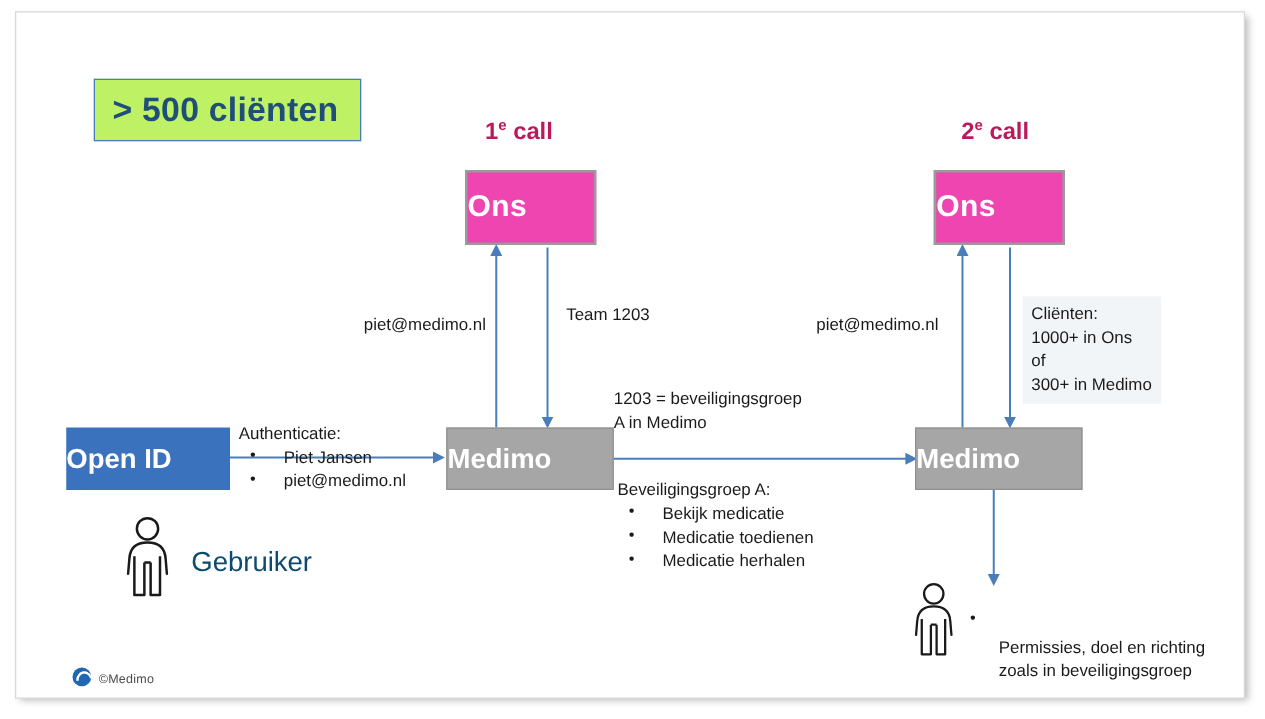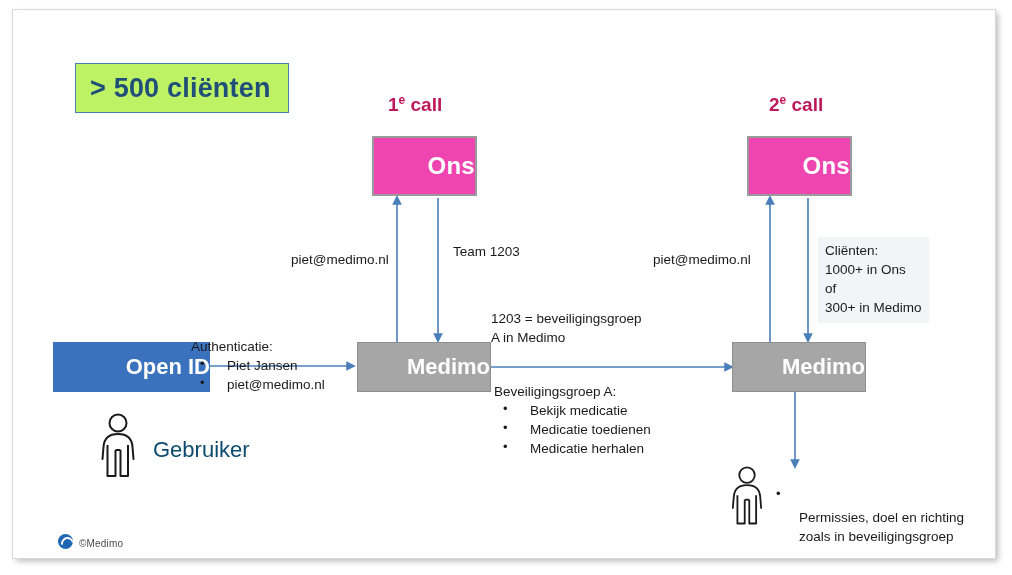--- a/index.html
+++ b/index.html
@@ -26,21 +26,21 @@
     position: absolute;
     left: 0; top: 0;
     width: 982px;
     height: 548px;
   }
   .node {
     position: absolute;
     box-sizing: border-box;
     display: flex;
     align-items: center;
-    justify-content: flex-end;
+    justify-content: flex-start;
     color: #ffffff;
     font-weight: bold;
   }
   .node-ons {
     background: #ee45b0;
     border: 2px solid #9a9a9a;
     font-size: 24px;
     letter-spacing: 0.3px;
   }
   .node-medimo {
@@ -203,21 +203,21 @@
       <span>Ons</span>
     </div>
 
     <div class="node node-medimo" style="left:344px; top:332px; width:134px; height:50px;">
       <span>Medimo</span>
     </div>
     <div class="node node-medimo" style="left:719px; top:332px; width:134px; height:50px;">
       <span>Medimo</span>
     </div>
 
-    <div class="node node-openid" style="left:40px; top:332px; width:157px; height:50px;">
+    <div class="node node-openid" style="left:40px; top:332px; width:131px; height:50px;">
       <span>Open ID</span>
     </div>
 
     <div class="text-note" style="left:178px; top:327px;">
       <div>Authenticatie:</div>
       <ul class="bullet-list">
         <li>Piet Jansen</li>
         <li>piet@medimo.nl</li>
       </ul>
     </div>

